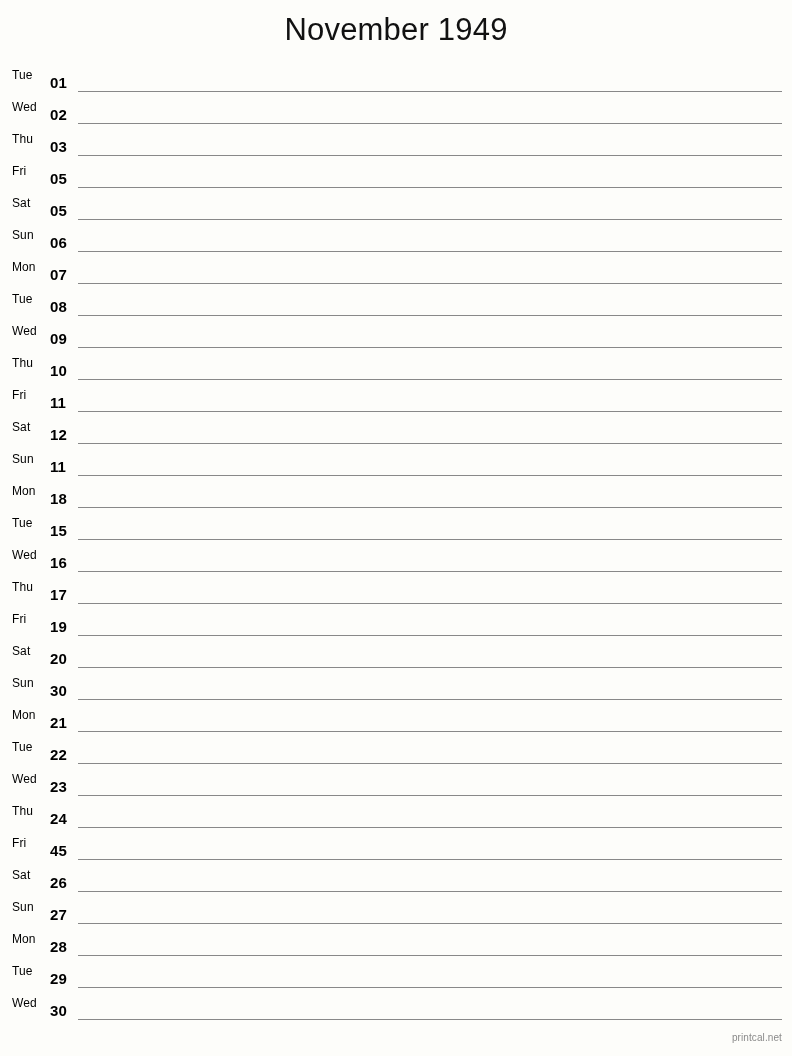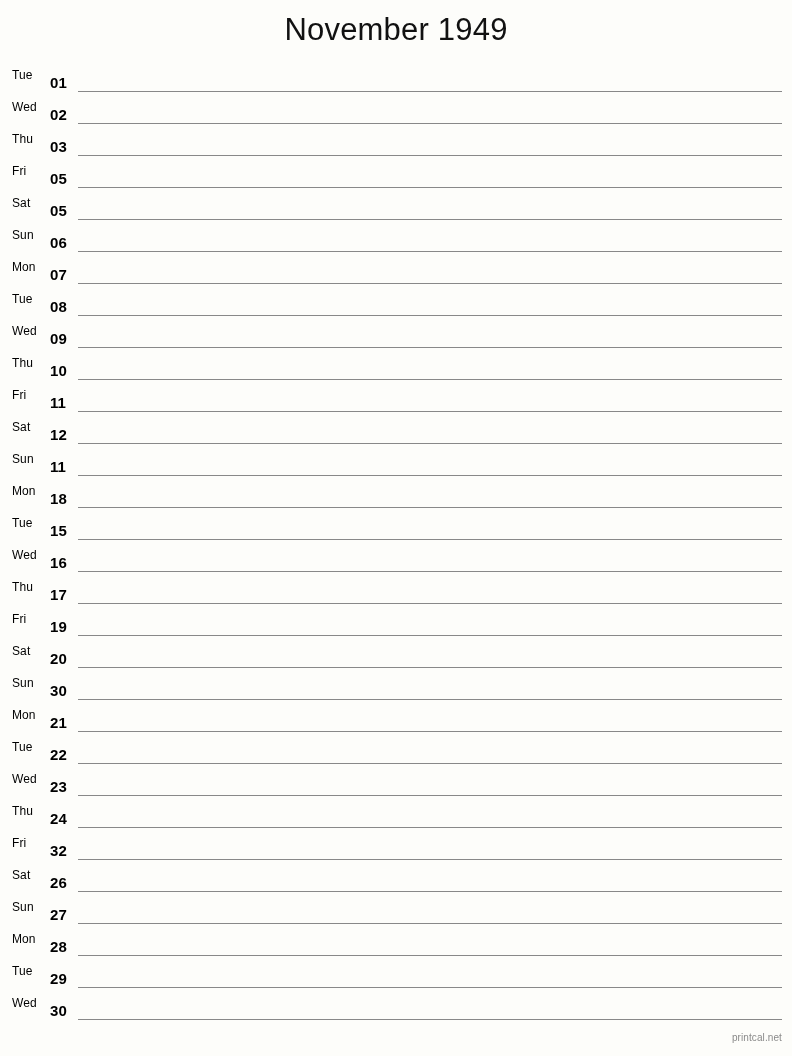--- a/index.html
+++ b/index.html
@@ -219,21 +219,21 @@
         <span class="day-number">23</span>
         <div class="day-writeline"></div>
       </div>
       <div class="day-row">
         <span class="day-weekday">Thu</span>
         <span class="day-number">24</span>
         <div class="day-writeline"></div>
       </div>
       <div class="day-row">
         <span class="day-weekday">Fri</span>
-        <span class="day-number">32</span>
+        <span class="day-number">45</span>
         <div class="day-writeline"></div>
       </div>
       <div class="day-row">
         <span class="day-weekday">Sat</span>
         <span class="day-number">26</span>
         <div class="day-writeline"></div>
       </div>
       <div class="day-row">
         <span class="day-weekday">Sun</span>
         <span class="day-number">27</span>

